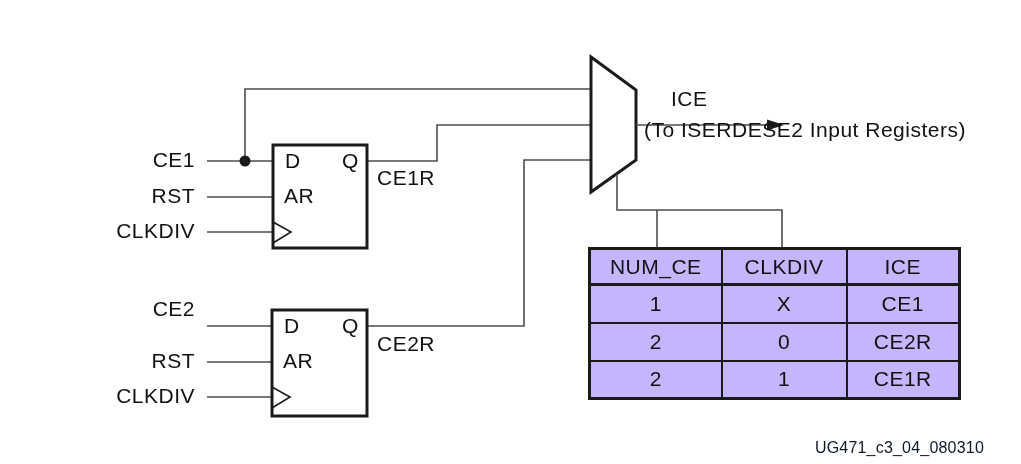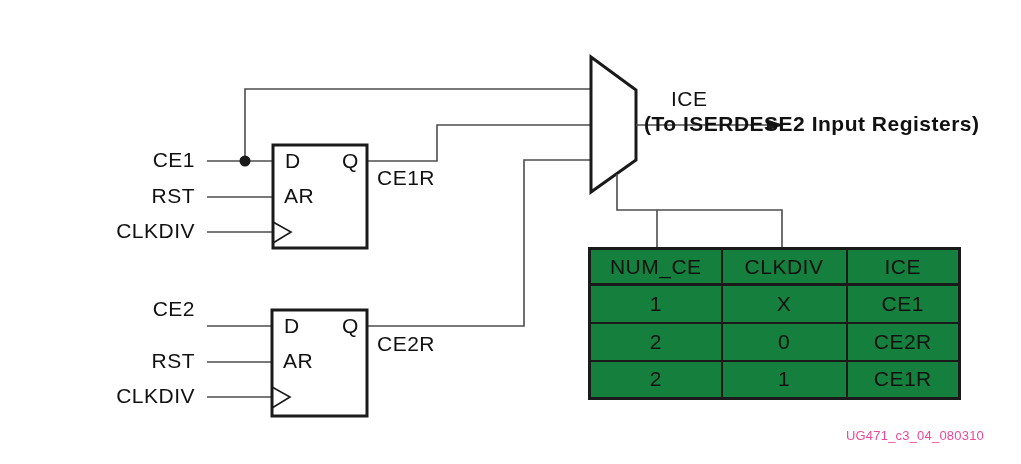--- a/index.html
+++ b/index.html
@@ -17,34 +17,34 @@
   .shape{stroke:var(--outline); stroke-width:3; fill:#ffffff;}
   .chev{stroke:var(--outline); stroke-width:1.6; fill:none;}
   .dark{fill:var(--outline); stroke:none;}
   .lbl{
     position:absolute; font-size:21px; line-height:21px; letter-spacing:0.5px;
     color:var(--text); white-space:nowrap;
   }
   .r{text-align:right;}
   .truth-table{
     position:absolute; left:588px; top:247px;
-    border-collapse:collapse; table-layout:fixed; background:#15803d;
+    border-collapse:collapse; table-layout:fixed; background:#c4b5fd;
     font-size:21px; letter-spacing:0.5px; color:var(--text);
     border:3px solid var(--outline);
   }
   .truth-table th, .truth-table td{
     border:2px solid var(--outline); text-align:center; vertical-align:middle;
     font-weight:normal; padding:0;
   }
   .truth-table th{height:36px; border-bottom:3px solid var(--outline);}
   .truth-table td{height:38px;}
   .col-a{width:132px;} .col-b{width:125px;} .col-c{width:113px;}
   .caption{
-    position:absolute; right:37px; top:428px; font-size:13px; line-height:15px;
-    letter-spacing:0.2px; color:#ec4899; white-space:nowrap;
+    position:absolute; right:37px; top:440px; font-size:16px; line-height:15px;
+    letter-spacing:0.2px; color:#0f172a; white-space:nowrap;
   }
 </style>
 </head>
 <body>
 
 <div class="canvas">
 
   <svg viewBox="0 0 1021 464" aria-hidden="true">
 
     <path class="wire" d="M207 161 H273"></path>
@@ -83,21 +83,21 @@
 
   <span class="lbl r" style="right:826px; top:298px;">CE2</span>
   <span class="lbl r" style="right:826px; top:350px;">RST</span>
   <span class="lbl r" style="right:826px; top:385px;">CLKDIV</span>
   <span class="lbl" style="left:284px; top:315px;">D</span>
   <span class="lbl" style="left:342px; top:315px;">Q</span>
   <span class="lbl" style="left:283px; top:350px;">AR</span>
   <span class="lbl" style="left:377px; top:333px;">CE2R</span>
 
   <span class="lbl" style="left:671px; top:88px;">ICE</span>
-  <span class="lbl" style="left:644px; top:113px;font-weight:bold;">(To ISERDESE2 Input Registers)</span>
+  <span class="lbl" style="left:644px; top:119px;">(To ISERDESE2 Input Registers)</span>
 
   <table class="truth-table">
     <colgroup>
       <col class="col-a">
         <col class="col-b">
         <col class="col-c">
     </colgroup>
     <thead>
       <tr>
         <th>NUM_CE</th>

